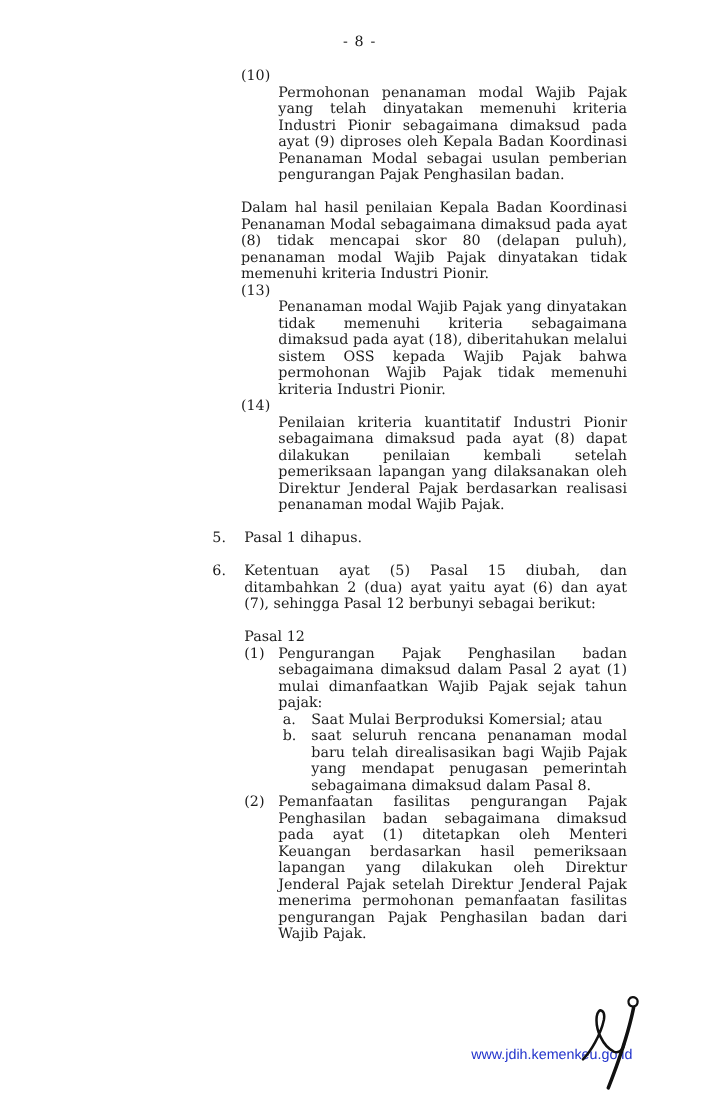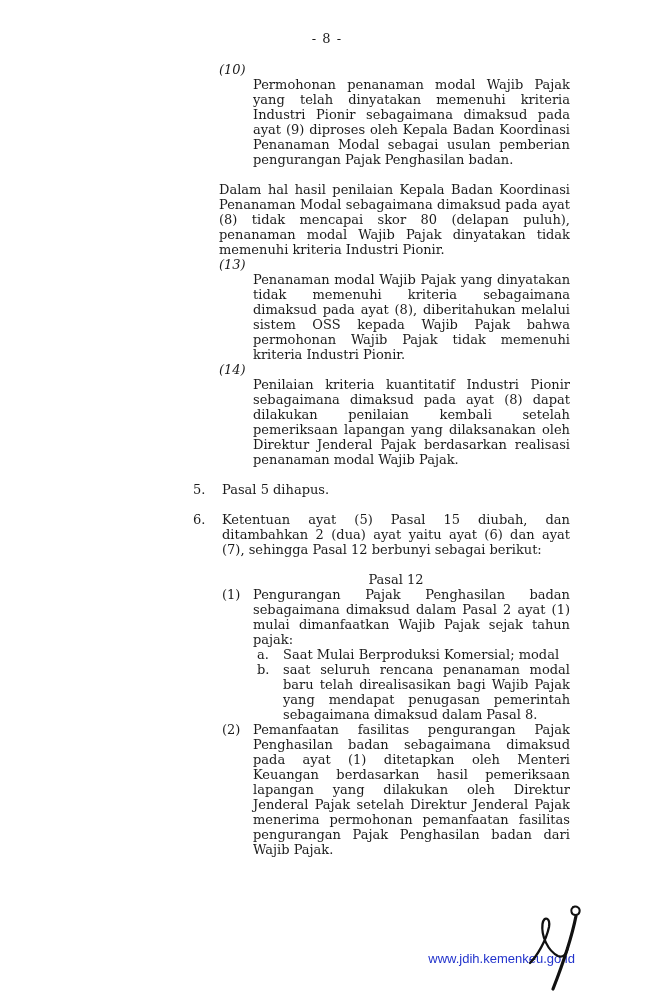--- a/index.html
+++ b/index.html
@@ -15,28 +15,28 @@
     overflow:hidden;
   }
   .pageno{
     padding-top:31px;
     text-align:center;
     letter-spacing:1px;
   }
   
   .ayat-list{margin-top:16px;margin-left:219px;margin-right:84px;}
   .ayat-item{display:flex;}
-  .ayat-num{width:34px;flex:0 0 34px;font-style:italic;}
+  .ayat-num{width:34px;flex:0 0 34px;}
   .ayat-txt{flex:1;text-align:justify;margin-top:15px;}
   
   .outer-item{display:flex;margin-top:15px;margin-left:193px;margin-right:84px;}
   .outer-num{width:29px;flex:0 0 29px;}
   .outer-txt{flex:1;text-align:justify;}
   
-  .pasal-heading{margin-top:15px;margin-left:222px;margin-right:84px;text-align:center;}
+  .pasal-heading{margin-top:15px;margin-left:222px;margin-right:84px;text-align:left;}
   .pasal-ayat-list{margin-left:222px;margin-right:84px;}
   .pasal-ayat-item{display:flex;}
   .pasal-ayat-num{width:31px;flex:0 0 31px;}
   .pasal-ayat-txt{flex:1;text-align:justify;}
   .sub-list{margin-left:4px;}
   .sub-item{display:flex;}
   .sub-num{width:26px;flex:0 0 26px;}
   .sub-txt{flex:1;text-align:justify;}
   
   .footer-url{
@@ -66,49 +66,49 @@
   <div class="ayat-list">
     <div class="ayat-item">
       <div class="ayat-num">(10)</div>
       <div class="ayat-txt">Permohonan penanaman modal Wajib Pajak yang telah dinyatakan memenuhi kriteria Industri Pionir sebagaimana dimaksud pada ayat (9) diproses oleh Kepala Badan Koordinasi Penanaman Modal sebagai usulan pemberian pengurangan Pajak Penghasilan badan.</div>
     </div>
     <div class="ayat-item">
       <div class="ayat-txt">Dalam hal hasil penilaian Kepala Badan Koordinasi Penanaman Modal sebagaimana dimaksud pada ayat (8) tidak mencapai skor 80 (delapan puluh), penanaman modal Wajib Pajak dinyatakan tidak memenuhi kriteria Industri Pionir.</div>
     </div>
     <div class="ayat-item">
       <div class="ayat-num">(13)</div>
-      <div class="ayat-txt">Penanaman modal Wajib Pajak yang dinyatakan tidak memenuhi kriteria sebagaimana dimaksud pada ayat (8), diberitahukan melalui sistem OSS kepada Wajib Pajak bahwa permohonan Wajib Pajak tidak memenuhi kriteria Industri Pionir.</div>
+      <div class="ayat-txt">Penanaman modal Wajib Pajak yang dinyatakan tidak memenuhi kriteria sebagaimana dimaksud pada ayat (18), diberitahukan melalui sistem OSS kepada Wajib Pajak bahwa permohonan Wajib Pajak tidak memenuhi kriteria Industri Pionir.</div>
     </div>
     <div class="ayat-item">
       <div class="ayat-num">(14)</div>
       <div class="ayat-txt">Penilaian kriteria kuantitatif Industri Pionir sebagaimana dimaksud pada ayat (8) dapat dilakukan penilaian kembali setelah pemeriksaan lapangan yang dilaksanakan oleh Direktur Jenderal Pajak berdasarkan realisasi penanaman modal Wajib Pajak.</div>
     </div>
   </div>
 
   <div class="outer-item">
     <div class="outer-num">5.</div>
-    <div class="outer-txt">Pasal 5 dihapus.</div>
+    <div class="outer-txt">Pasal 1 dihapus.</div>
   </div>
 
   <div class="outer-item">
     <div class="outer-num">6.</div>
     <div class="outer-txt">Ketentuan ayat (5) Pasal 15 diubah, dan ditambahkan 2 (dua) ayat yaitu ayat (6) dan ayat (7), sehingga Pasal 12 berbunyi sebagai berikut:</div>
   </div>
 
   <div class="pasal-heading">Pasal 12</div>
 
   <div class="pasal-ayat-list">
     <div class="pasal-ayat-item">
       <div class="pasal-ayat-num">(1)</div>
       <div class="pasal-ayat-txt">
         <span>Pengurangan Pajak Penghasilan badan sebagaimana dimaksud dalam Pasal 2 ayat (1) mulai dimanfaatkan Wajib Pajak sejak tahun pajak:</span>
         <div class="sub-list">
           <div class="sub-item">
             <div class="sub-num">a.</div>
-            <div class="sub-txt">Saat Mulai Berproduksi Komersial; modal</div>
+            <div class="sub-txt">Saat Mulai Berproduksi Komersial; atau</div>
           </div>
           <div class="sub-item">
             <div class="sub-num">b.</div>
             <div class="sub-txt">saat seluruh rencana penanaman modal baru telah direalisasikan bagi Wajib Pajak yang mendapat penugasan pemerintah sebagaimana dimaksud dalam Pasal 8.</div>
           </div>
         </div>
       </div>
     </div>
     <div class="pasal-ayat-item">
       <div class="pasal-ayat-num">(2)</div>

